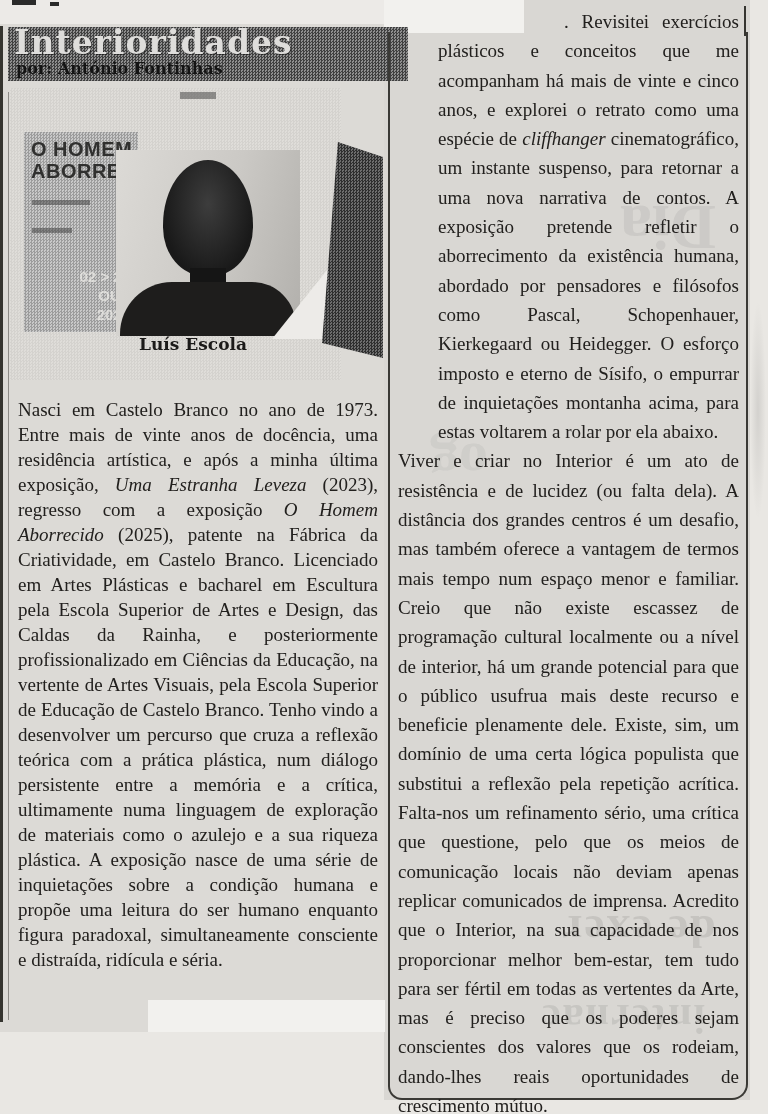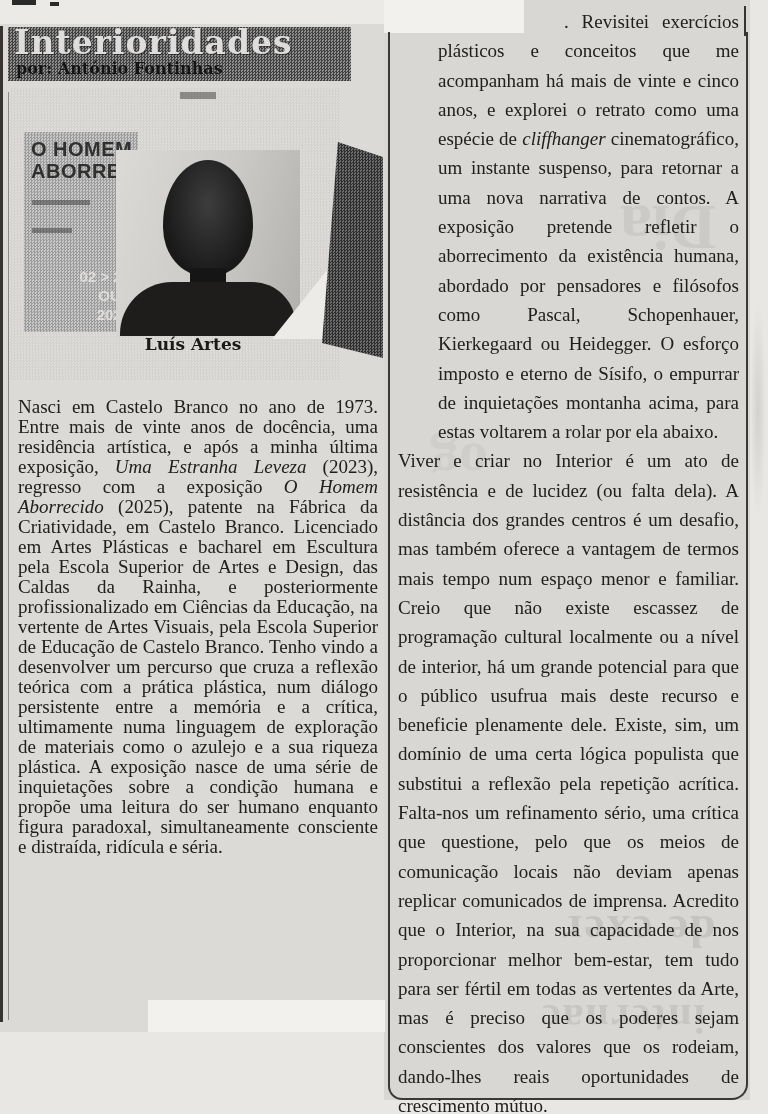--- a/index.html
+++ b/index.html
@@ -13,21 +13,21 @@
   .white-patch{position:absolute;background:#f2f1ee;z-index:1;}
   .wp-rightcol-first{left:384px;top:0;width:140px;height:33px;}
   .wp-leftcol-last{left:148px;top:1000px;width:237px;height:32px;}
   .wp-topleft{left:0;top:0;width:384px;height:24px;background:#eceae7;}
 
   
   .ht{background-image:conic-gradient(var(--c1) 25%,var(--c2) 0 50%,var(--c1) 0 75%,var(--c2) 0);
       background-size:3px 3px;}
 
   
-  .header{position:absolute;left:8px;top:27px;width:343px;height:54px;z-index:3;
+  .header{position:absolute;left:8px;top:27px;width:400px;height:54px;z-index:3;
           --c1:#404040;--c2:#8f8f8f;}
   .title{position:absolute;left:6px;top:-4px;font-family:"DejaVu Serif",serif;
          font-weight:bold;font-size:33px;letter-spacing:1px;color:#dedddb;
          text-shadow:1px 1px 0 rgba(0,0,0,.45);}
   .byline{position:absolute;left:8px;top:32px;font-family:"DejaVu Serif",serif;
           font-weight:bold;font-size:16px;color:#141414;
           text-shadow:0 0 1px rgba(255,255,255,.25);}
 
   
   .photo-block{position:absolute;left:10px;top:88px;width:331px;height:292px;z-index:2;
@@ -71,21 +71,21 @@
         border-left:2px solid #3a3935;border-right:2px solid #3a3935;border-bottom:2px solid #3a3935;
         border-radius:0 0 16px 14px;pointer-events:none;}
   .rule-right-ext{left:744px;top:6px;width:2px;height:30px;}
   .mark{position:absolute;background:#2a2a2a;z-index:3;}
   .mark1{left:12px;top:0;width:24px;height:5px;}
   .mark2{left:50px;top:2px;width:9px;height:4px;}
 
   
   .col{position:absolute;z-index:4;text-align:justify;}
   .col p{margin:0;}
-  .col-left{left:18px;top:397px;width:360px;font-size:19px;line-height:20px;}
+  .col-left{left:18px;top:397px;width:360px;font-size:19px;line-height:25px;}
   .col-right{left:398px;top:7px;width:341px;font-size:19px;line-height:29.3px;}
   .col-right p.indent{text-indent:126px;margin-left:40px;}
   .contacts{margin-top:2px;text-align:left;}
   .contact-line{line-height:28px;}
   .contact-label{font-family:"Liberation Serif",serif;font-size:19px;}
   .contact-url{font-family:"DejaVu Sans Mono",monospace;font-size:16.5px;letter-spacing:1px;
         overflow-wrap:anywhere;}
 
   
   .ghost{position:absolute;z-index:1;font-family:"Liberation Serif",serif;font-weight:bold;
@@ -135,21 +135,21 @@
           <div>2025</div>
         </div>
     </div>
     <div class="portrait">
       <div class="head"></div>
       <div class="neck"></div>
       <div class="shoulders"></div>
     </div>
     <div class="white-wedge"></div>
     <div class="fragment ht"></div>
-    <div class="caption">Luís Artes</div>
+    <div class="caption">Luís Escola</div>
   </div>
 
   <div class="rule rule-left-outer"></div>
   <div class="rule rule-left-inner"></div>
   <div class="right-frame"></div>
   <div class="rule rule-right-ext"></div>
 
   <div class="col col-left">
       <p><span>Nasci em Castelo Branco no ano de 1973. Entre mais de vinte anos de docência, uma residência artística, e após a minha última exposição, </span><i>Uma Estranha Leveza</i><span> (2023), regresso com a exposição </span><i>O Homem Aborrecido</i><span> (2025), patente na Fábrica da Criatividade, em Castelo Branco. Licenciado em Artes Plásticas e bacharel em Escultura pela Escola Superior de Artes e Design, das Caldas da Rainha, e posteriormente profissionalizado em Ciências da Educação, na vertente de Artes Visuais, pela Escola Superior de Educação de Castelo Branco. Tenho vindo a desenvolver um percurso que cruza a reflexão teórica com a prática plástica, num diálogo persistente entre a memória e a crítica, ultimamente numa linguagem de exploração de materiais como o azulejo e a sua riqueza plástica. A exposição nasce de uma série de inquietações sobre a condição humana e propõe uma leitura do ser humano enquanto figura paradoxal, simultaneamente consciente e distraída, ridícula e séria.</span></p>
     </div>

